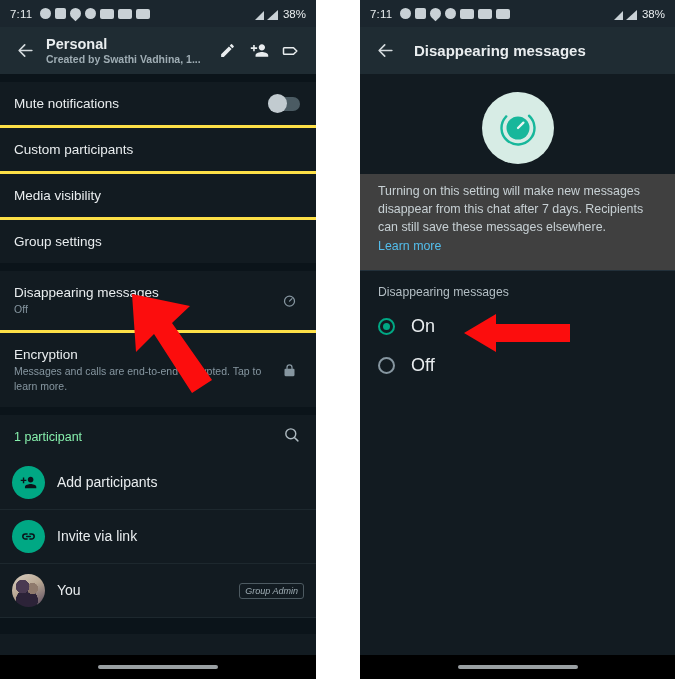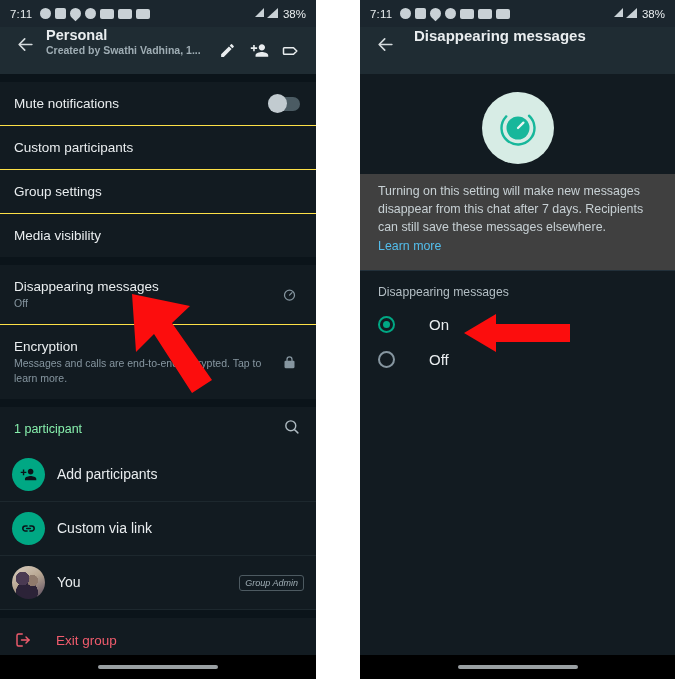--- a/index.html
+++ b/index.html
@@ -27,32 +27,32 @@
   }
   .sb-time { letter-spacing: .2px; margin-right: 8px; font-size: 11.5px; }
   .sb-icons { display: flex; align-items: center; gap: 4px; flex: 1; }
   .sb-ic {
     width: 11px; height: 11px; border-radius: 2px;
     background: #c9d1d6; display: inline-block; position: relative;
   }
   .sb-ic.round { border-radius: 50%; }
   .sb-ic.drop { border-radius: 50% 50% 50% 0; transform: rotate(-45deg); }
   .sb-ic.wide { width: 14px; height: 10px; border-radius: 2px; }
-  .sb-right { display: flex; align-items: flex-start; gap: 3px; }
+  .sb-right { display: flex; align-items: flex-end; gap: 3px; }
   .sb-tri {
     width: 0; height: 0; border-style: solid;
     border-width: 0 0 10px 11px; border-color: transparent transparent #c9d1d6 transparent;
   }
   .sb-tri.small { border-width: 0 0 9px 9px; }
   .sb-batt { font-size: 11.5px; color: #e9edef; margin-left: 2px; }
 
   
   .appbar {
     height: 47px; background: #1f2c33;
-    display: flex; padding: 0 8px;
+    display: flex; align-items: center; padding: 0 8px;
   }
   .backbtn {
     width: 34px; height: 34px; flex: 0 0 34px;
     display: flex; align-items: center; justify-content: center;
     color: #d5dbde;
   }
   .title-wrap { flex: 1; min-width: 0; padding-left: 4px; }
   .ab-title { color: #e9edef; font-size: 14.5px; font-weight: bold; line-height: 16px; }
   .ab-sub   { color: #9fadb4; font-size: 10.5px; line-height: 14px; white-space: nowrap;
               overflow: hidden; text-overflow: ellipsis; font-weight: bold; }
@@ -61,21 +61,21 @@
            align-items: center; justify-content: center; }
 
   .ab-title-plain { color: #e9edef; font-size: 15px; font-weight: bold; padding-left: 12px; }
 
   
   .gap { height: 8px; background: #0b141a; }
   .section { background: #121b21; }
   .row {
     padding: 13px 16px 13px 14px;
     display: flex; align-items: center;
-    border-bottom: 1px solid #fde047;
+    border-bottom: 3px solid #fde047;
     min-height: 43px;
   }
   .row:last-child { border-bottom: none; }
   .row-main { flex: 1; min-width: 0; }
   .row-title { color: #e9edef; font-size: 13.5px; line-height: 17px; }
   .row-sub { color: #8696a0; font-size: 10.5px; line-height: 15px; margin-top: 1px; }
   .row-sub.wrap { white-space: normal; }
 
   .toggle {
     width: 32px; height: 14px; border-radius: 7px; background: #4b5b63;
@@ -142,21 +142,21 @@
   .opt-row { display: flex; align-items: center; padding: 9px 18px; background: #121b21; }
   .radio {
     width: 17px; height: 17px; border-radius: 50%; border: 2px solid #8696a0;
     flex: 0 0 17px; position: relative;
   }
   .radio.on { border-color: #00a884; }
   .radio.on::after {
     content: ""; position: absolute; left: 3px; top: 3px;
     width: 7px; height: 7px; border-radius: 50%; background: #00a884;
   }
-  .opt-label { color: #e9edef; font-size: 15px; padding-left: 34px; }
+  .opt-label { color: #e9edef; font-size: 18px; padding-left: 16px; }
   .filler { background: #121b21; }
 
   
   .navbar { height: 24px; background: #000000; display: flex; align-items: center;
             justify-content: center; }
   .navpill { width: 120px; height: 3.5px; border-radius: 2px; background: #9aa0a3; }
 
   
   .arrow { position: absolute; pointer-events: none; }
   #arrow-disappearing { left: 128px; top: 290px; }
@@ -228,26 +228,26 @@
             <span class="knob"></span>
           </div>
       </div>
       <div class="row">
         <div class="row-main">
           <div class="row-title">Custom participants</div>
         </div>
       </div>
       <div class="row">
         <div class="row-main">
+          <div class="row-title">Media visibility</div>
+        </div>
+      </div>
+      <div class="row">
+        <div class="row-main">
           <div class="row-title">Group settings</div>
-        </div>
-      </div>
-      <div class="row">
-        <div class="row-main">
-          <div class="row-title">Media visibility</div>
         </div>
       </div>
     </div>
 
     <div class="gap"></div>
 
     <div class="section">
       <div class="row">
         <div class="row-main">
           <div class="row-title">Disappearing messages</div>
@@ -299,47 +299,35 @@
 
       <div class="prow">
         <div class="pavatar">
           <svg width="17" height="17" viewBox="0 0 24 24" fill="none" stroke="currentColor" stroke-width="2.2" stroke-linecap="round">
               <path d="M9.5 12h5"></path>
               <path d="M10 8.5H7.5a3.5 3.5 0 000 7H10"></path>
               <path d="M14 8.5h2.5a3.5 3.5 0 010 7H14"></path>
             </svg>
         </div>
         <div class="ptext">
-          <div class="pname">Custom via link</div>
+          <div class="pname">Invite via link</div>
         </div>
       </div>
 
       <div class="prow">
         <div class="pavatar photo"></div>
         <div class="ptext">
           <div class="pname">You</div>
         </div>
         <div class="badge">Group Admin</div>
       </div>
     </div>
 
     <div class="gap"></div>
 
-    <div class="section">
-      <div class="danger-row">
-        <span class="danger-ic">
-          <svg width="18" height="18" viewBox="0 0 24 24" fill="none" stroke="currentColor" stroke-width="1.9" stroke-linecap="round" stroke-linejoin="round">
-              <path d="M11 4H6a2 2 0 00-2 2v12a2 2 0 002 2h5"></path>
-              <polyline points="16 8 20 12 16 16"></polyline>
-              <line x1="20" y1="12" x2="10" y2="12"></line>
-            </svg>
-        </span>
-        <span class="danger-label">Exit group</span>
-      </div>
-    </div>
 
     <div class="gap"></div>
 
     <div class="section">
       <div class="danger-row">
         
         
       </div>
     </div>
 

